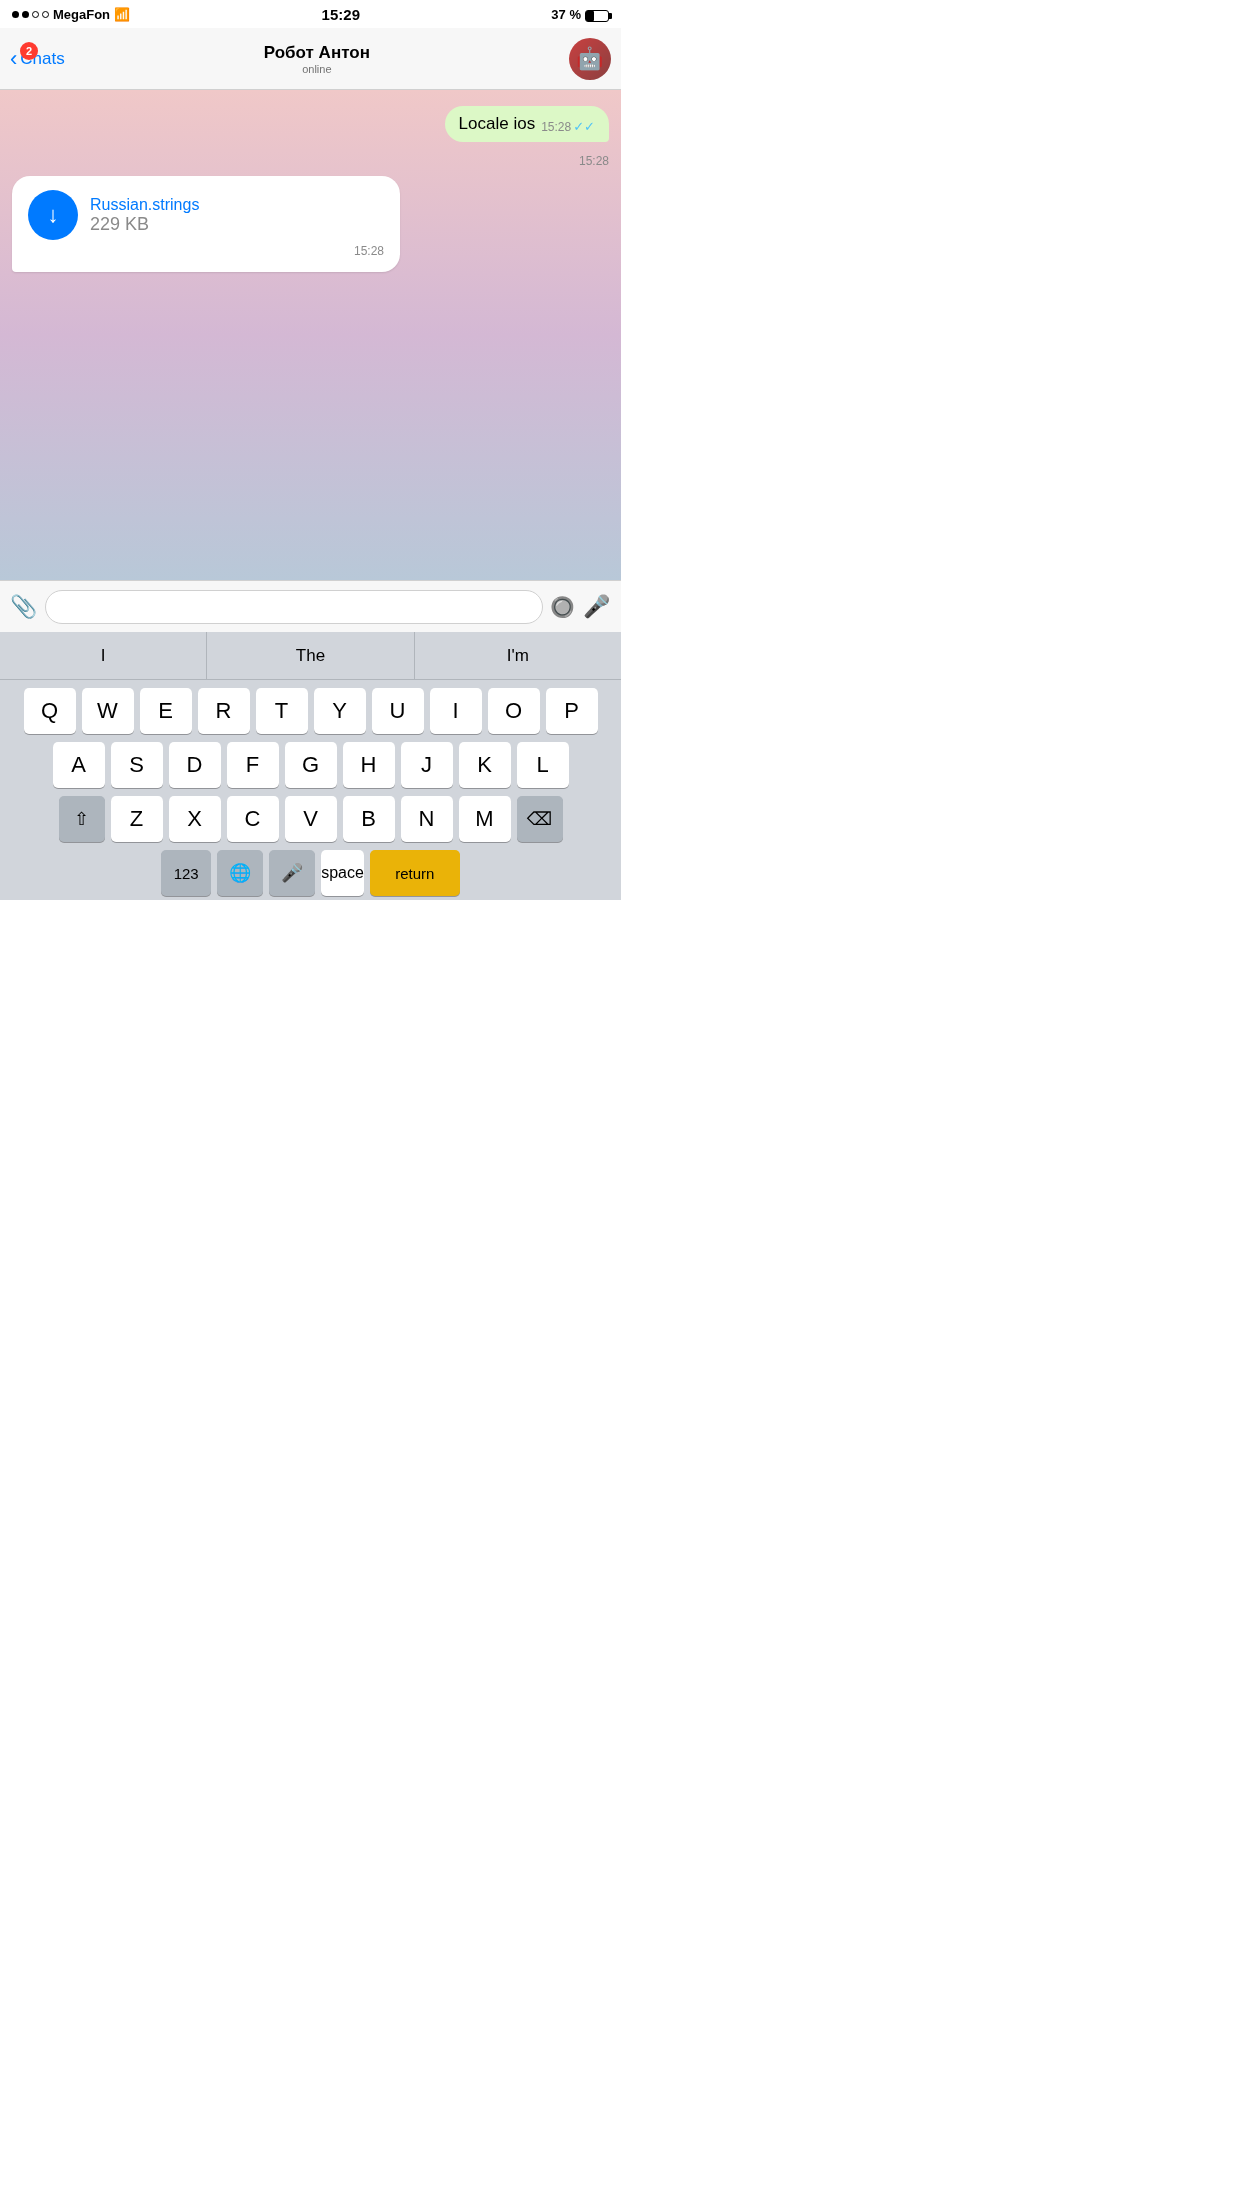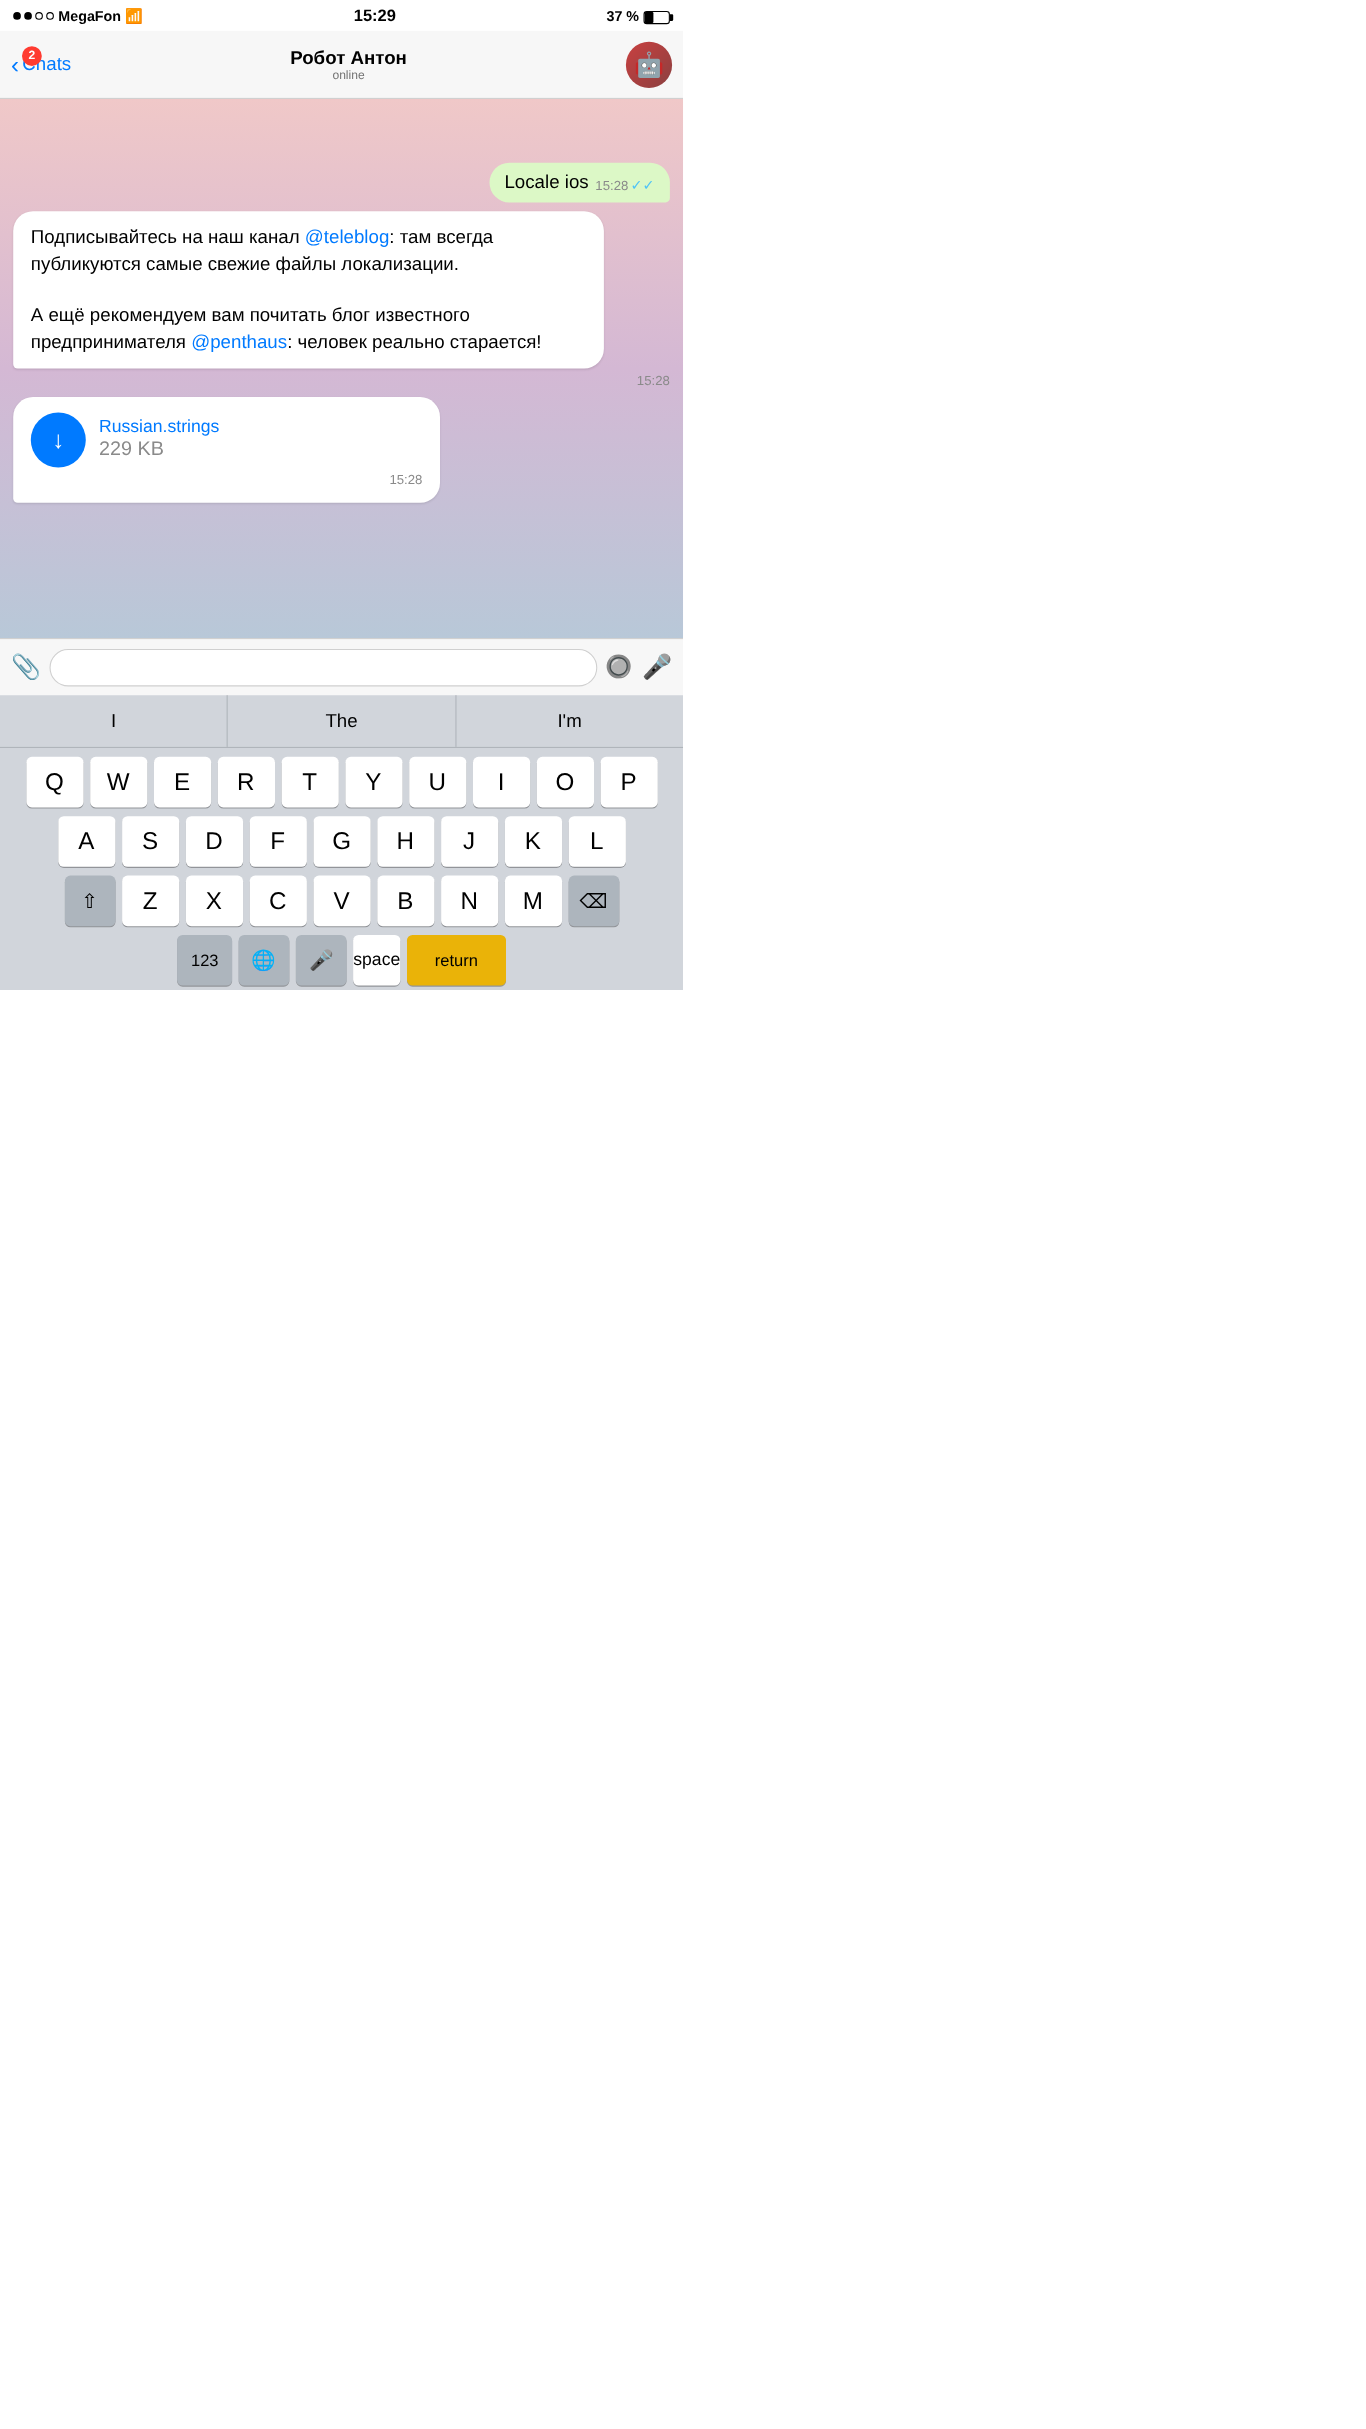--- a/index.html
+++ b/index.html
@@ -92,21 +92,21 @@
     }
     .date-badge {
       background: rgba(120,120,120,0.6);
       color: #fff;
       font-size: 13px;
       padding: 3px 12px;
       border-radius: 12px;
     }
 
     
-    .messages-wrapper { display: flex; flex-direction: column; gap: 8px; margin-top: 42px; }
+    .messages-wrapper { display: flex; flex-direction: column; gap: 8px; }
 
     .message-out {
       display: flex; justify-content: flex-end;
     }
     .bubble-out {
       background: #dcf8c6;
       border-radius: 18px 18px 4px 18px;
       padding: 8px 14px;
       max-width: 75%;
       font-size: 17px;
@@ -288,23 +288,20 @@
           <span class="bubble-out-text">Locale ios</span>
           <span class="bubble-time-out">
             <span>15:28</span>
             <span class="checkmarks">✓✓</span>
           </span>
         </div>
       </div>
     </div>
 
     <div class="message-in">
-      <div class="bubble-in">
-        <span>Подписывайтесь на наш канал <span class="link-blue">@teleblog</span>: там всегда публикуются самые свежие файлы локализации.<br><br>А ещё рекомендуем вам почитать блог известного предпринимателя <span class="link-blue">@penthaus</span>: человек реально старается!</span>
-      </div>
       <div class="bubble-in-time">15:28</div>
     </div>
 
     <div class="message-in">
       <div class="file-bubble">
         <div class="file-row">
           <div class="file-icon">↓</div>
           <div class="file-info">
             <span class="file-name">Russian.strings</span>
             <span class="file-size">229 KB</span>

